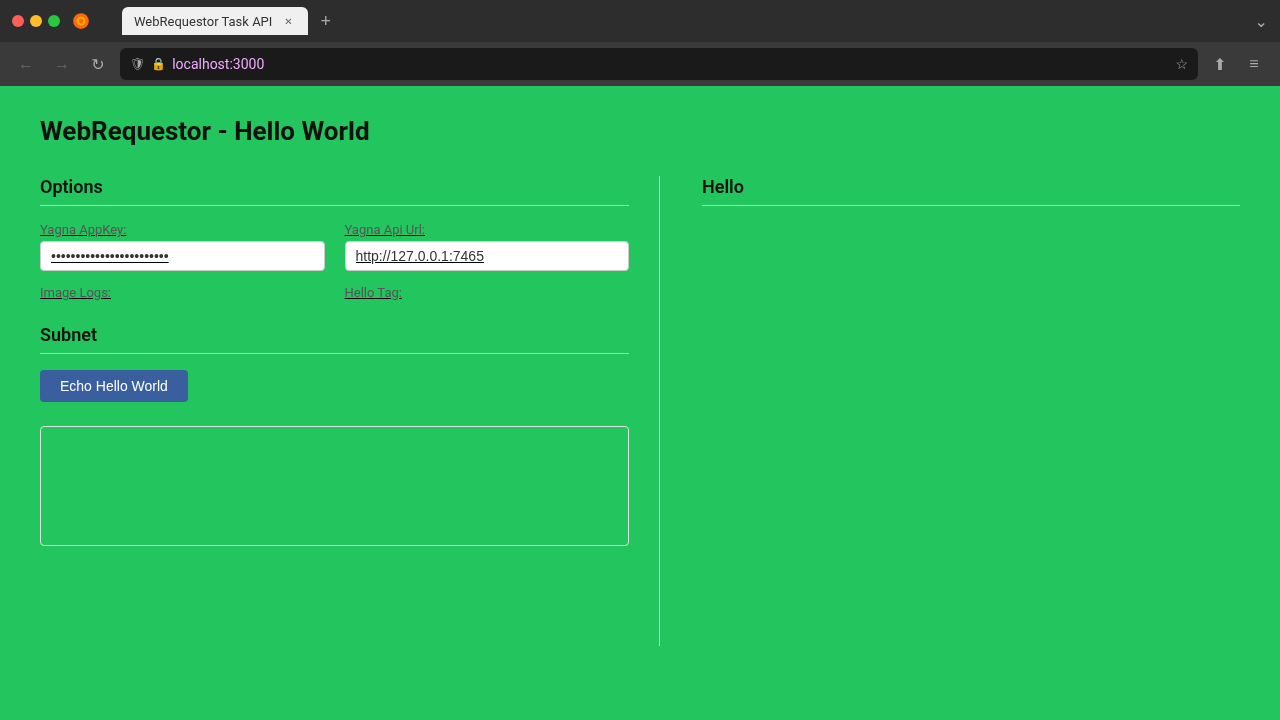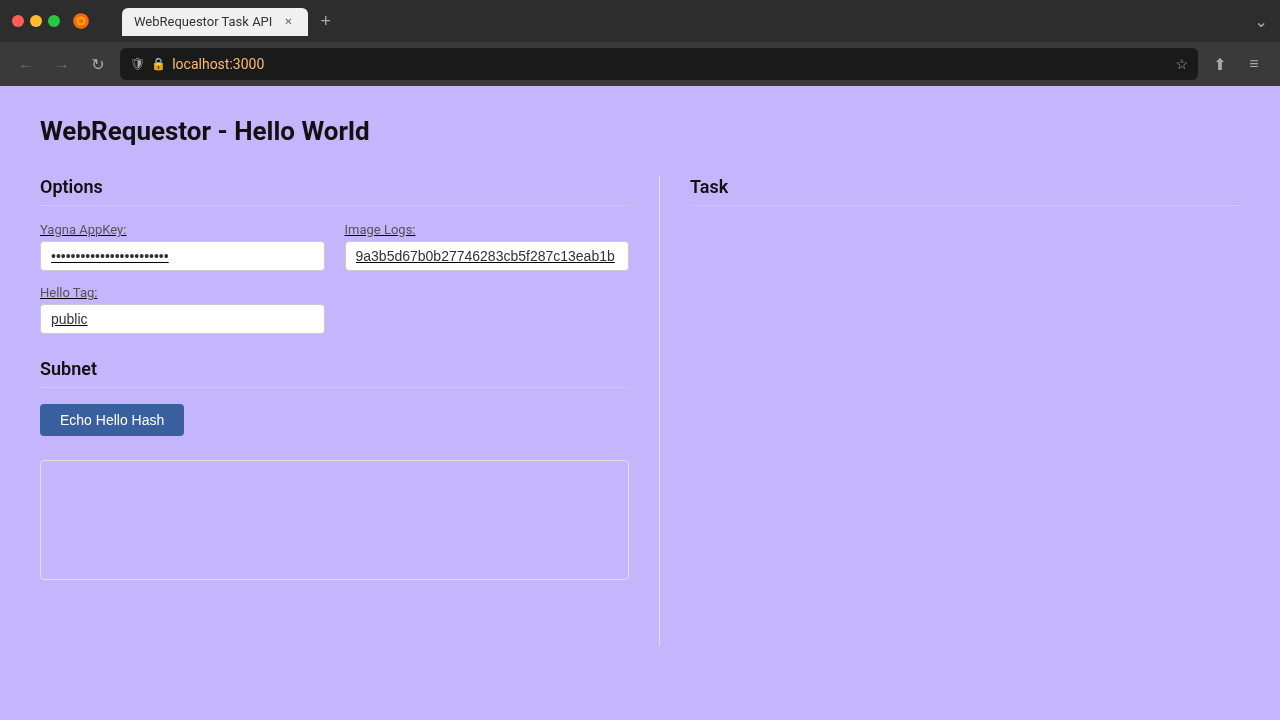--- a/index.html
+++ b/index.html
@@ -48,21 +48,21 @@
     .tl-maximize { background: #28c840; }
 
     .firefox-icon {
       width: 18px;
       height: 18px;
       margin-left: 4px;
     }
 
     .tabs-bar {
       display: flex;
-      align-items: flex-end;
+      align-items: center;
       margin-left: 8px;
       flex: 1;
       padding-left: 16px;
     }
 
     .tab {
       display: flex;
       align-items: center;
       background: #f0f0f0;
       border-radius: 6px 6px 0 0;
@@ -143,55 +143,55 @@
       gap: 6px;
       height: 32px;
     }
 
     .address-bar-icon {
       color: #aaa;
       font-size: 12px;
     }
 
     .address-text {
-      color: #fdba74;
+      color: #f0abfc;
       font-size: 14px;
     }
 
     .address-star {
       margin-left: auto;
       color: #aaa;
       font-size: 14px;
     }
 
     .nav-right {
       display: flex;
       gap: 6px;
       align-items: center;
     }
 
     
     .page-content {
-      background: #c4b5fd;
+      background: #22c55e;
       width: 100%;
       height: calc(720px - 42px - 44px);
       overflow-y: auto;
       padding: 30px 40px;
     }
 
     .page-title {
       font-size: 26px;
       font-weight: bold;
       color: #111;
       margin-bottom: 30px;
     }
 
     .two-col {
       display: flex;
-      gap: 0;
+      gap: 12px;
     }
 
     .left-panel {
       flex: 0 0 620px;
       border-right: 1px solid #e0e0e0;
       padding-right: 30px;
     }
 
     .right-panel {
       flex: 1;
@@ -325,41 +325,43 @@
     <div class="left-panel">
 
       <div class="options-section">
         <h2 class="section-title">Options</h2>
         <div class="form-grid">
           <div class="form-group">
             <label class="form-label">Yagna AppKey:</label>
             <input class="form-input" type="password" value="************************" style="">
           </div>
           <div class="form-group">
+            <label class="form-label">Yagna Api Url:</label>
+            <input class="form-input" type="text" value="http://127.0.0.1:7465" style="">
+          </div>
+          <div class="form-group">
             <label class="form-label">Image Logs:</label>
-            <input class="form-input" type="text" value="9a3b5d67b0b27746283cb5f287c13eab1b" style="">
           </div>
           <div class="form-group">
             <label class="form-label">Hello Tag:</label>
-            <input class="form-input" type="text" value="public" style="">
           </div>
         </div>
       </div>
 
       <div class="actions-section">
         <h2 class="section-title">Subnet</h2>
-        <button class="echo-btn">Echo Hello Hash</button>
+        <button class="echo-btn">Echo Hello World</button>
       </div>
 
       <div class="results-section">
         <div class="results-content"></div>
       </div>
     </div>
 
     <div class="right-panel">
 
       <div class="logs-section">
-        <h2 class="section-title">Task</h2>
+        <h2 class="section-title">Hello</h2>
         <div class="logs-content"></div>
       </div>
     </div>
   </div>
 </div>
 
 </body></html>

